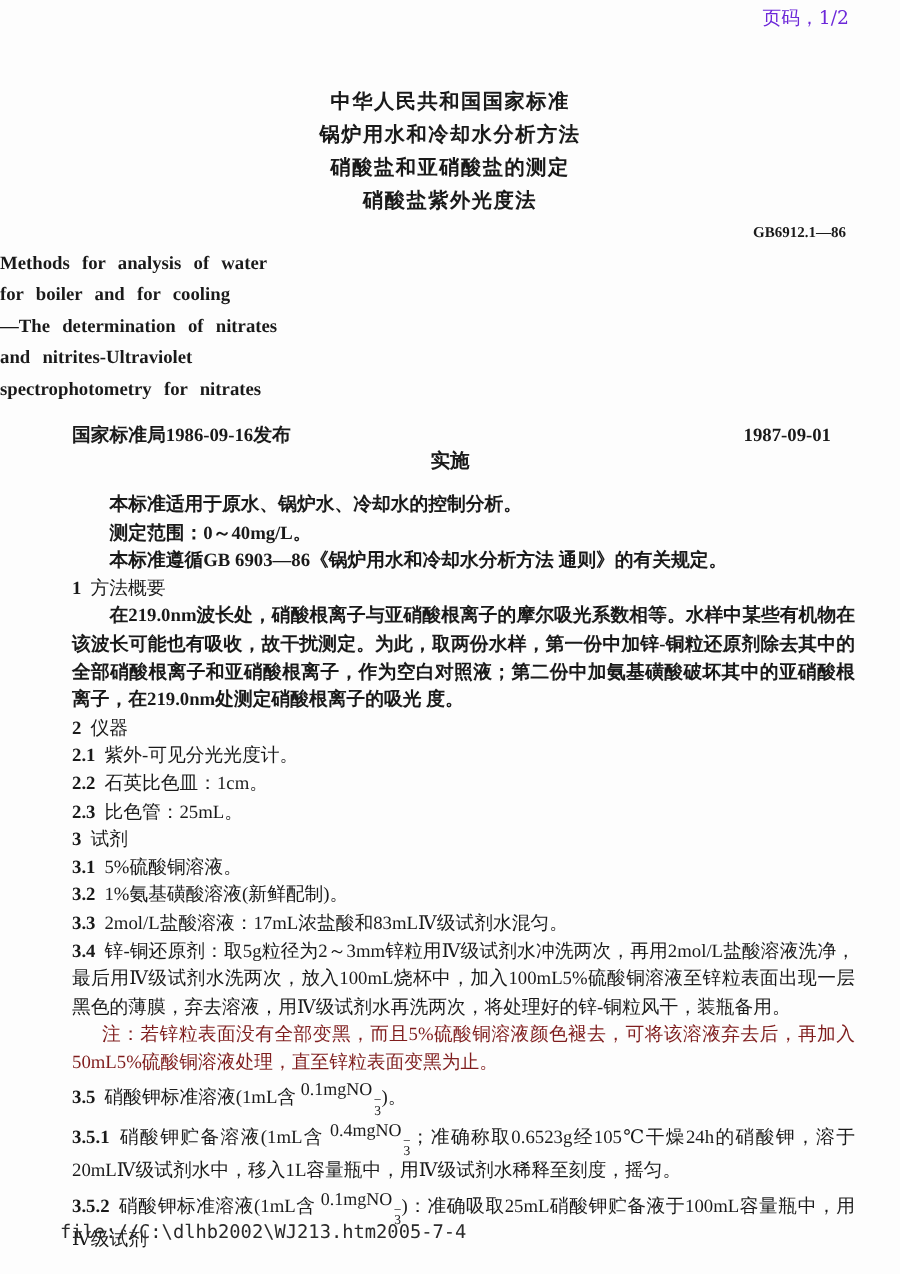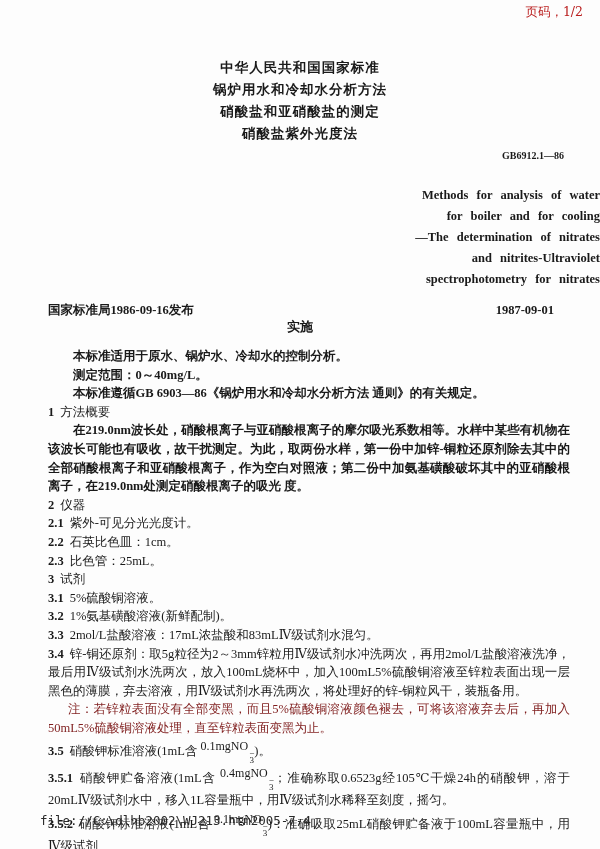--- a/index.html
+++ b/index.html
@@ -6,33 +6,33 @@
   html,body { background:#ffffff; }
   .page {
     position:relative;
     width:600px; height:849px;
     background:#fdfdfd;
     overflow:hidden;
     font-family:"Liberation Serif","DejaVu Serif",serif;
     color:#1a1a1a;
   }
   .hdr {
-    position:absolute; top:4px; right:17px;
-    font-size:12.5px; color:#b91c1c;
+    position:absolute; top:4px; right:34px;
+    font-size:12.5px; color:#6d28d9;
     font-family:"DejaVu Serif","Liberation Serif",serif;
   }
   .titles { padding-top:57px; text-align:center; }
   .cn-title div {
     font-size:13.5px; font-weight:bold; line-height:22px; letter-spacing:1px;
   }
   .gb-no {
     text-align:right; padding-right:36px;
     font-weight:bold; font-size:10px; line-height:16px; margin-top:3px;
   }
-  .en-title { text-align:right; margin-top:21px; }
+  .en-title { text-align:left; margin-top:1px; }
   .en-title div {
     font-weight:bold; font-size:12.5px; line-height:21px; word-spacing:5px;
   }
   .issuance {
     display:flex; justify-content:space-between;
     padding:0 46px 0 48px;
     font-weight:bold; font-size:12.5px; line-height:16px;
     margin-top:12px;
   }
   .effective { text-align:center; font-weight:bold; font-size:13px; margin-top:0; }

